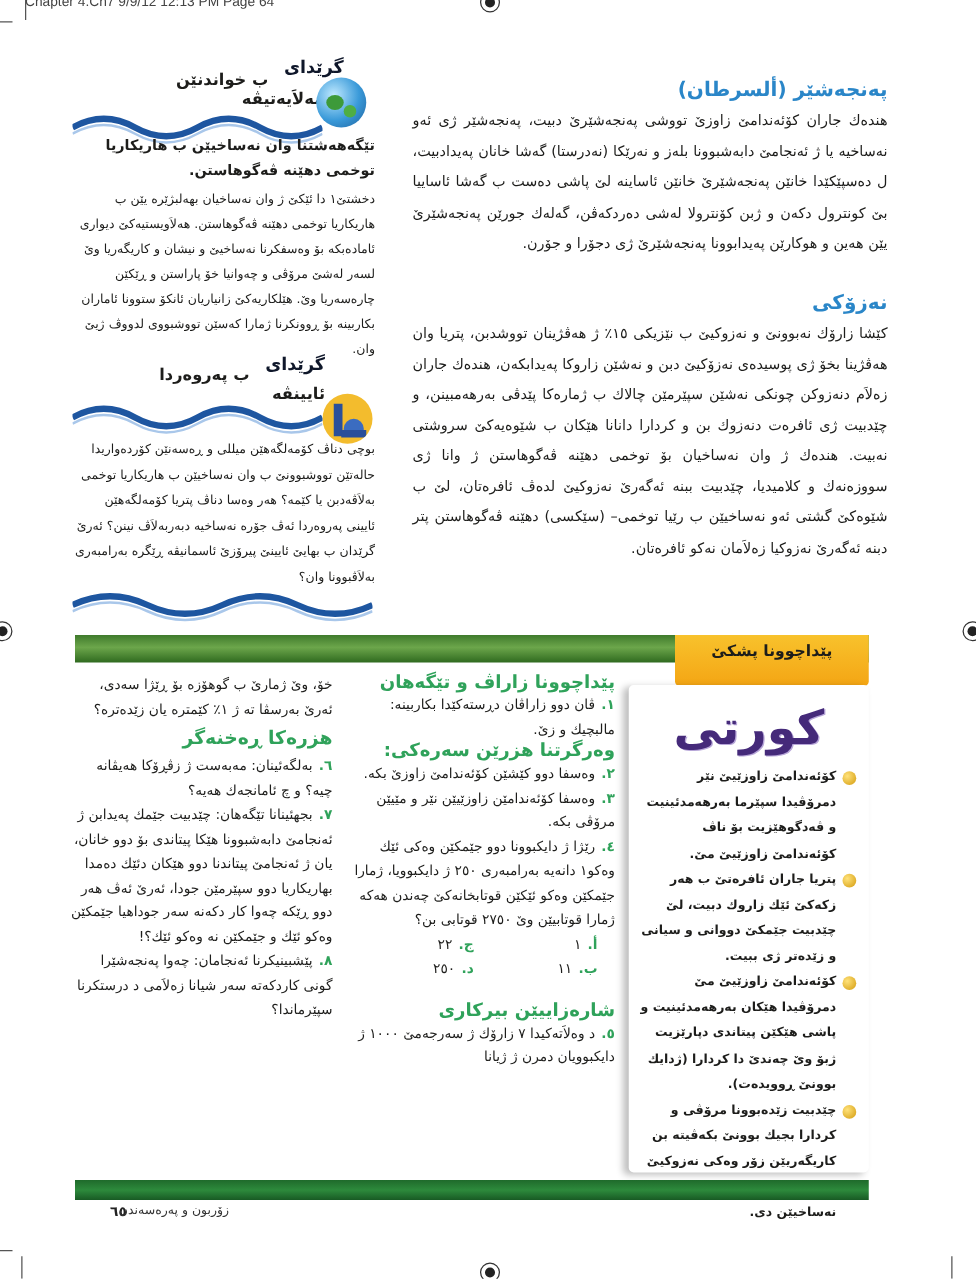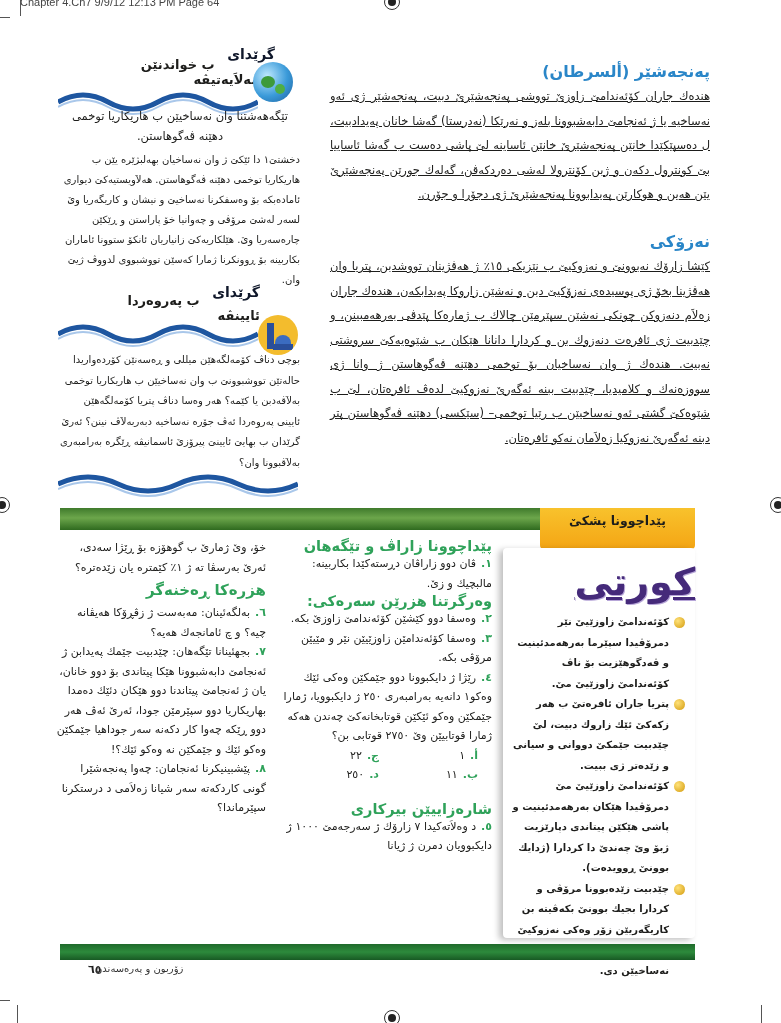--- a/index.html
+++ b/index.html
@@ -8,37 +8,37 @@
   .abs { position:absolute; }
   .rtl { direction:rtl; text-align:right; }
   .slug { left:20px; top:-4px; font-family:"Liberation Sans", sans-serif; font-size:11px; color:#444; }
   .crop { background:#555; }
   .reg { width:14px; height:14px; border:1px solid #333; border-radius:50%; background:#fff; }
   .reg::after { content:""; position:absolute; left:3px; top:3px; width:8px; height:8px; border-radius:50%; background:#222; }
 
   
   .box-head { font-size:13px; font-weight:bold; }
   .box-head .tag { color:#0f172a; font-weight:bold; font-size:14px; margin-left:8px; }
-  .lead { font-size:11.5px; font-weight:normal; line-height:20px;text-align:center; }
+  .lead { font-size:11.5px; font-weight:bold; line-height:20px; }
   .small { font-size:10px; line-height:20px; }
 
   
   .h-blue { color:#2a86c8; font-size:16px; font-weight:bold; }
-  .body-txt { font-size:11.5px; line-height:24.5px; text-align:justify; text-align-last:right;text-decoration:underline; }
+  .body-txt { font-size:11.5px; line-height:24.5px; text-align:justify; text-align-last:right; }
 
   
   .band { left:60px; top:508px; width:635px; height:22px;
           background:linear-gradient(#3f7a2c,#6ca64b 45%,#2f6a1f); }
   .band-tab { left:540px; top:508px; width:155px; height:41px;
           background:linear-gradient(#f8c22c,#f4a514); border-bottom-left-radius:4px; border-bottom-right-radius:4px; }
   .band-tab span { display:block; text-align:center; font-size:12.5px; font-weight:bold; line-height:26px; }
   .summary-card { left:503px; top:548px; width:192px; height:390px; background:#fff;
                   box-shadow:-4px 2px 6px rgba(0,0,0,0.25); border-radius:4px; }
-  .kurdi { font-size:38px; font-weight:bold; color:#452a7a; text-align:right; letter-spacing:1px;
-           text-shadow:1px 1px 0 #b7a6d8;text-decoration:underline; }
+  .kurdi { font-size:38px; font-weight:bold; color:#452a7a; text-align:center; letter-spacing:1px;
+           text-shadow:1px 1px 0 #b7a6d8; }
   .bullet-item { font-size:10px; line-height:20.5px; font-weight:bold; position:relative; padding-right:16px; }
   .bullet-dot { position:absolute; right:0; top:5px; width:11px; height:11px; border-radius:50%;
                 background:radial-gradient(circle at 35% 35%, #ffe27a, #d39a0c); }
   .g-head { color:#2fa25a; font-size:14.5px; font-weight:bold; }
   .q { font-size:11px; line-height:19.5px; }
   .q .num { color:#2fa25a; font-weight:bold; margin-left:5px; }
   .bottom-band { left:60px; top:944px; width:635px; height:16px;
                  background:linear-gradient(#1f6a2b,#2d8a3c 50%,#185a24); }
   .footer-txt { font-size:10px; color:#333; }
   .pg-num { font-size:11px; font-weight:bold; color:#222;margin-left:28px; }

